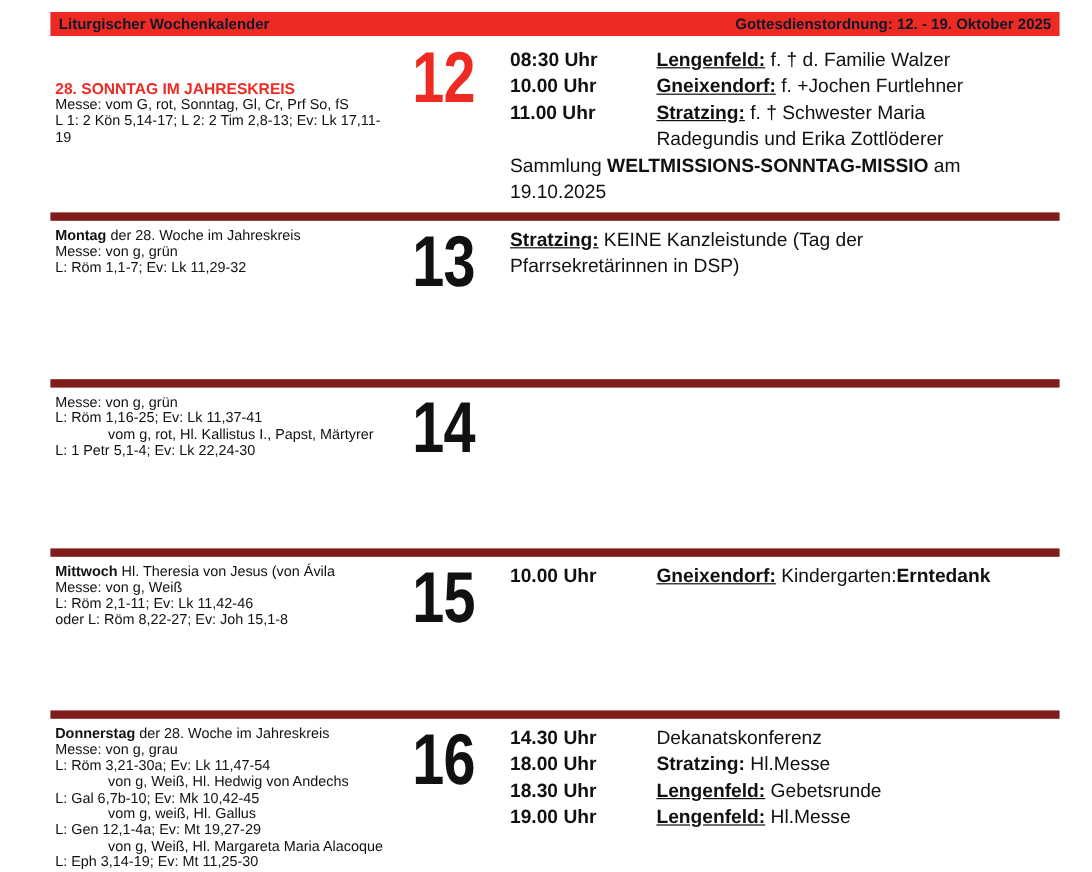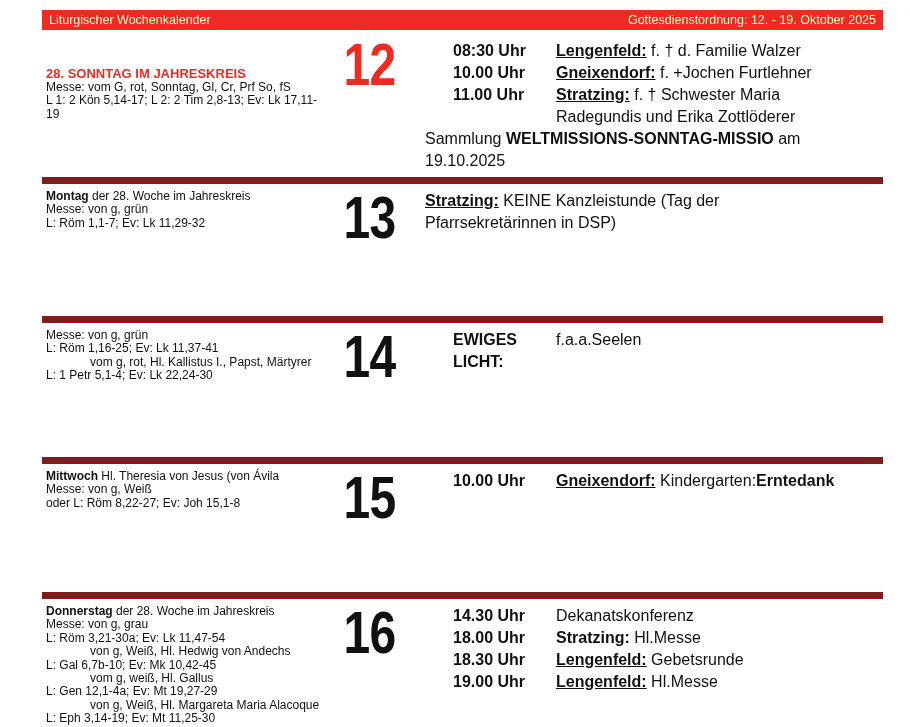--- a/index.html
+++ b/index.html
@@ -4,21 +4,21 @@
 <style>
   :root{ --accent:#ee2b23; }
   html,body{margin:0;padding:0;}
   body{
     width:910px;height:727px;overflow:hidden;background:#fff;color:#111;
     font-family:"Liberation Sans","DejaVu Sans",sans-serif;
     -webkit-font-smoothing:antialiased;
   }
   .page{position:absolute;left:42px;top:10px;width:841px;}
   .bar{
-    height:20px;background:var(--accent);color:#fef9c3;font-weight:normal;font-size:12.5px;
+    height:20px;background:var(--accent);color:#0f172a;font-weight:bold;font-size:12.5px;
     display:flex;justify-content:space-between;align-items:center;
     padding:0 7px;box-sizing:border-box;
   }
   .rows{margin-top:8px;}
   .row{display:flex;box-sizing:border-box;padding-top:6px;}
   .row + .row{border-top:7px solid #7f1d1d;}
   .r0{min-height:139px;padding-top:2px;}
   .r1{min-height:139px;}
   .r2{min-height:141px;}
   .r3{min-height:135px;}
@@ -29,22 +29,22 @@
   .sunday .title{color:var(--accent);font-weight:bold;font-size:13px;line-height:14px;margin-top:27px;}
   .iline.indent{padding-left:44px;}
   .num{
     flex:none;width:76px;font-size:60px;font-weight:bold;line-height:56px;
     letter-spacing:-1px;transform:scaleX(0.8);transform-origin:0 0;padding-left:2px;
     box-sizing:border-box;
   }
   .sunday .num{color:var(--accent);margin-top:-3px;}
   .content{flex:1;font-size:16px;line-height:22px;}
   .sched{display:flex;}
-  .time{flex:none;width:110px;padding-left:7px;font-weight:bold;box-sizing:border-box;margin-left:28px;}
-  .event{flex:1;}
+  .time{flex:none;width:110px;padding-left:7px;font-weight:bold;box-sizing:border-box;}
+  .event{flex:1;margin-left:19px;}
   .loc{font-weight:bold;}
   .loc.u{text-decoration:underline;}
   .full,.note{padding-left:7px;}
   .note b{font-weight:bold;}
 </style>
 </head>
 <body>
 
 <div class="page">
   <div class="bar">
@@ -94,32 +94,27 @@
       <div class="row r2">
     <div class="info">
       <div class="ilines">
             <div class="iline">Messe: von g, grün</div>
             <div class="iline">L: Röm 1,16-25; Ev: Lk 11,37-41</div>
             <div class="iline indent">vom g, rot, Hl. Kallistus I., Papst, Märtyrer</div>
             <div class="iline">L: 1 Petr 5,1-4; Ev: Lk 22,24-30</div>
           </div>
     </div>
     <div class="num">14</div>
-    <div class="content">
-          <div class="sched">
-            <div class="time">EWIGES LICHT:</div>
-            <div class="event">f.a.a.Seelen</div>
-          </div>
-        </div>
   </div>
       <div class="row r3">
     <div class="info">
       <div class="title"><b>Mittwoch</b><span> Hl. Theresia von Jesus (von Ávila</span></div>
       <div class="ilines">
             <div class="iline">Messe: von g, Weiß</div>
+            <div class="iline">L: Röm 2,1-11; Ev: Lk 11,42-46</div>
             <div class="iline">oder L: Röm 8,22-27; Ev: Joh 15,1-8</div>
           </div>
     </div>
     <div class="num">15</div>
     <div class="content">
           <div class="sched">
             <div class="time">10.00 Uhr</div>
             <div class="event"><b class="loc u">Gneixendorf:</b> Kindergarten:<b>Erntedank</b></div>
           </div>
         </div>

